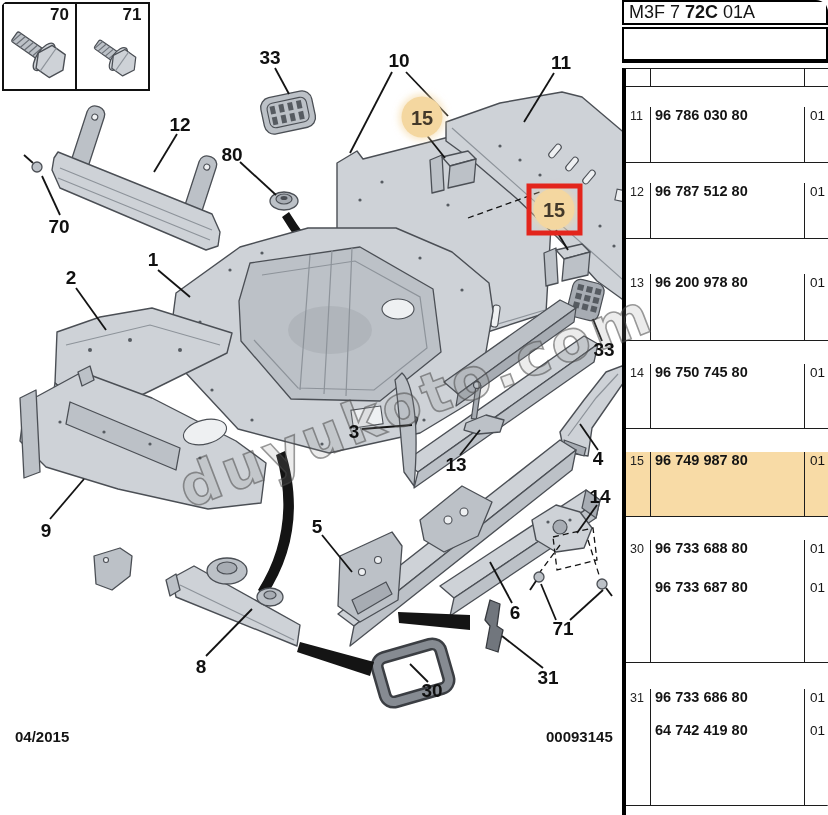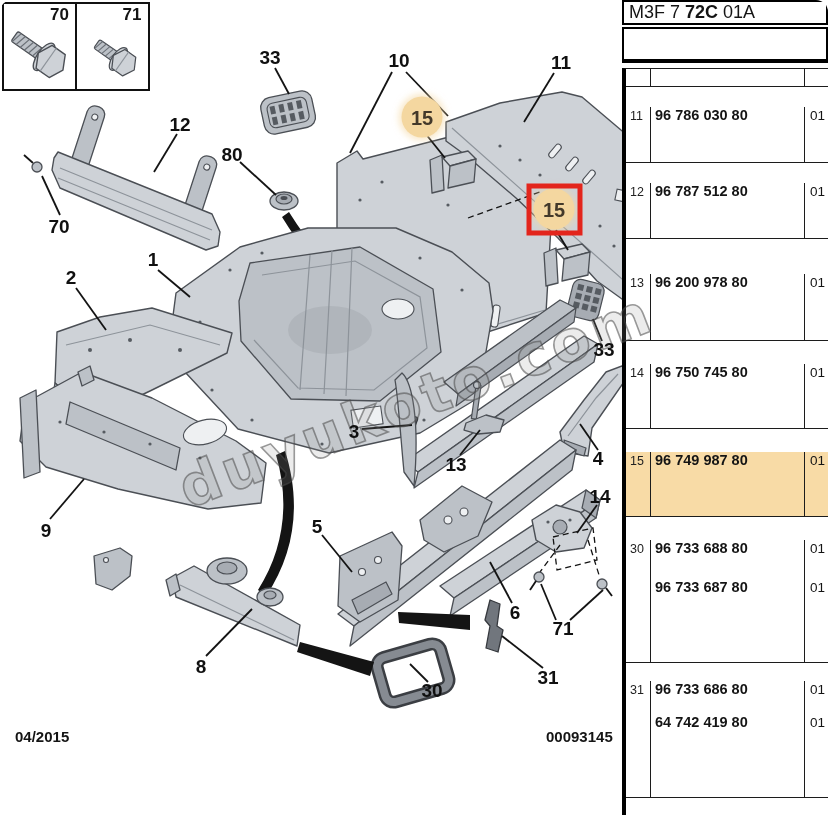--- a/index.html
+++ b/index.html
@@ -72,21 +72,21 @@
   .pnum { flex:1; padding-left:29px; font-weight:bold; font-size:14.5px; white-space:nowrap; }
   .pqty { width:23px; box-sizing:border-box; padding-left:5px; font-size:13.5px; }
   
   #rows .prow:nth-child(1) { height:56px; }  #rows .prow:nth-child(1) .part-line { margin-top:20px; }
   #rows .prow:nth-child(2) { height:56px; }  #rows .prow:nth-child(2) .part-line { margin-top:20px; }
   #rows .prow:nth-child(3) { height:67px; }  #rows .prow:nth-child(3) .part-line { margin-top:35px; }
   #rows .prow:nth-child(4) { height:65px; }  #rows .prow:nth-child(4) .part-line { margin-top:23px; }
   #rows .prow:nth-child(5) { height:65px; }  #rows .prow:nth-child(5) .part-line { margin-top:23px; }
   #rows .prow:nth-child(6) { height:123px; } #rows .prow:nth-child(6) .part-line { margin-top:23px; }
   #rows .prow:nth-child(6) .part-line + .part-line { }
-  #rows .prow:nth-child(7) { height:117px; } #rows .prow:nth-child(7) .part-line { margin-top:18px; }
+  #rows .prow:nth-child(7) { height:117px; } #rows .prow:nth-child(7) .part-line { margin-top:26px; }
   #rows .prow:nth-child(7) .part-line + .part-line { margin-top:17px; }
   #rows .prow:nth-child(8) { height:65px; }  #rows .prow:nth-child(8) .part-line { margin-top:31px; }
   #rows .prow:nth-child(9) { height:67px; }  #rows .prow:nth-child(9) .part-line { margin-top:26px; }
   #rows .prow:nth-child(9) .part-line + .part-line { margin-top:1px; }
   #rows .prow:nth-child(10){ height:60px; }  #rows .prow:nth-child(10) .part-line { margin-top:18px; }
 </style>
 </head>
 <body>
 
 <div class="stage">

